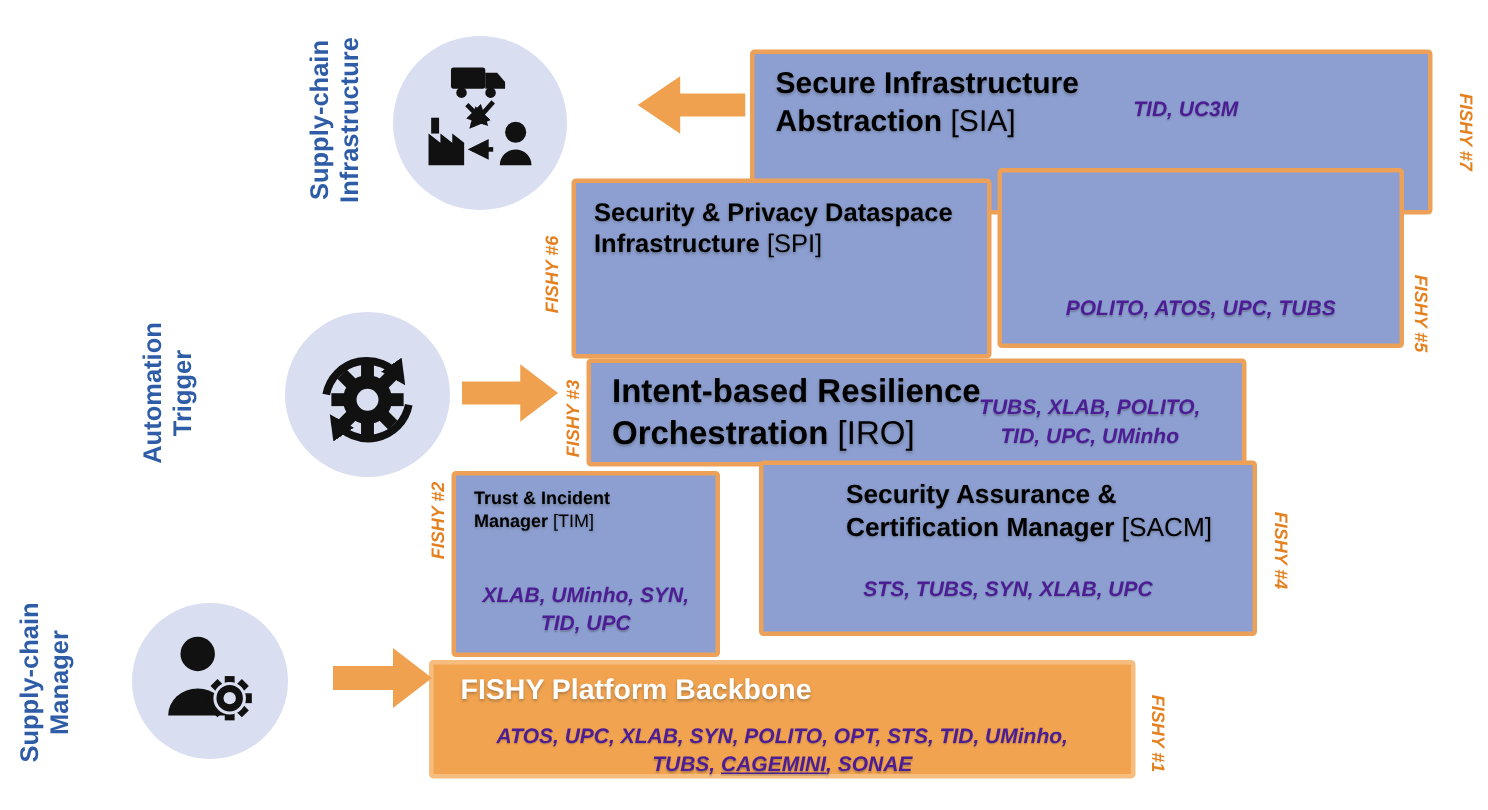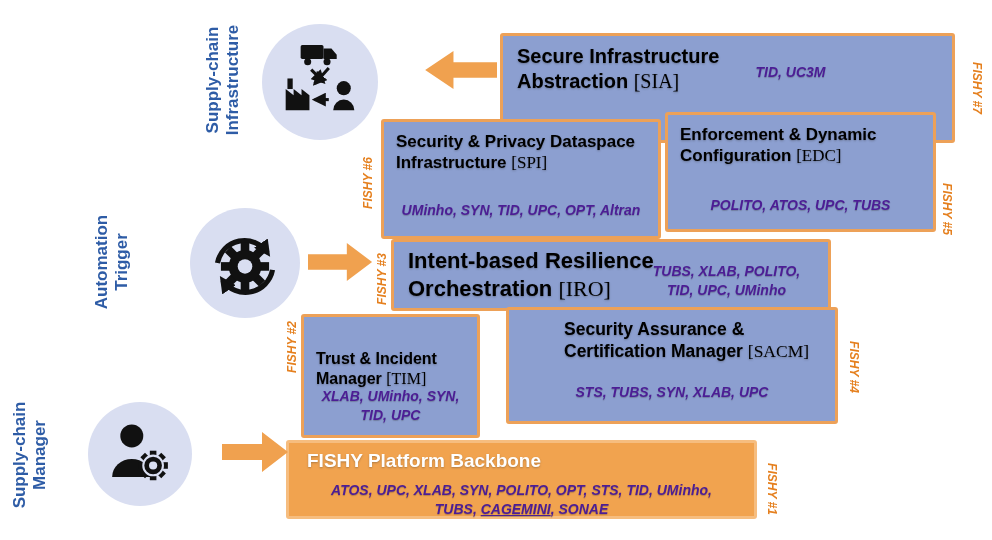--- a/index.html
+++ b/index.html
@@ -10,42 +10,42 @@
   
   .module{
     position:absolute;box-sizing:border-box;
     background:#8c9fd0;border:3px solid #eda158;border-radius:3px;
     color:#fff;
   }
   .module .title{
     font-weight:bold;color:#000000;line-height:1.25;
     text-shadow:0 1px 2px rgba(50,50,50,.35);
   }
-  .tag{font-weight:normal;font-family:Liberation Serif, serif;}
+  .tag{font-weight:normal;}
   .partners{
     position:absolute;font-style:italic;font-weight:bold;font-size:14px;
     color:#4c1d95;text-align:center;line-height:1.35;
     text-shadow:0 1px 1px rgba(50,50,50,.3);
   }
   
   #box-sia {left:500px;top:33px;width:455px;height:110px;}
   #box-spi {left:381px;top:119px;width:280px;height:120px;}
   #box-edc {left:665px;top:112px;width:271px;height:120px;}
   #box-iro {left:391px;top:239px;width:440px;height:72px;}
   #box-tim {left:301px;top:314px;width:179px;height:124px;}
   #box-sacm{left:506px;top:307px;width:332px;height:117px;}
   #box-sia .title{position:absolute;left:14px;top:8px;font-size:20px;}
   #box-sia .partners{left:200px;top:27px;width:175px;}
   #box-spi .title{padding:9px 12px;font-size:17px;}
   #box-spi .partners{left:0;right:0;bottom:16px;}
   #box-edc .title{padding:9px 12px;font-size:17px;}
   #box-edc .partners{left:0;right:0;bottom:14px;}
   #box-iro .title{position:absolute;left:14px;top:5px;font-size:22px;}
   #box-iro .partners{left:235px;top:20px;width:195px;}
-  #box-tim .title{padding:8px 12px;font-size:16px;margin-top:24px;}
+  #box-tim .title{padding:8px 12px;font-size:12px;}
   #box-tim .partners{left:0;right:0;bottom:10px;}
   #box-sacm .title{padding:9px 14px;font-size:17.5px;margin-left:41px;}
   #box-sacm .partners{left:0;right:0;bottom:19px;margin-top:12px;}
   
   #box-backbone{
     position:absolute;box-sizing:border-box;
     left:286px;top:440px;width:471px;height:79px;
     background:#f1a34f;border:3px solid #f6bd7f;border-radius:3px;color:#fff;
   }
   #box-backbone .title{
@@ -99,30 +99,24 @@
     <div class="partners">TID, UC3M</div>
     <span class="fishy right" style="left:474px;top:52px;">FISHY #7</span>
   </div>
 
   <div class="module" id="box-spi">
     <div class="title">
       <div><span>Security &amp; Privacy Dataspace</span></div>
       <div><span>Infrastructure</span>
            <span class="tag">[SPI]</span></div>
     </div>
-    <div class="partners">UMinho, SYN, TID, UPC, OPT, Altran</div>
     <span class="fishy left" style="left:-16px;top:61px;">FISHY #6</span>
   </div>
 
   <div class="module" id="box-edc">
-    <div class="title">
-      <div><span>Enforcement &amp; Dynamic</span></div>
-      <div><span>Configuration</span>
-           <span class="tag">[EDC]</span></div>
-    </div>
     <div class="partners">POLITO, ATOS, UPC, TUBS</div>
     <span class="fishy right" style="left:279px;top:94px;">FISHY #5</span>
   </div>
 
   <div class="module" id="box-iro">
     <div class="title">
       <div><span>Intent-based Resilience</span></div>
       <div><span>Orchestration</span>
            <span class="tag">[IRO]</span></div>
     </div>

